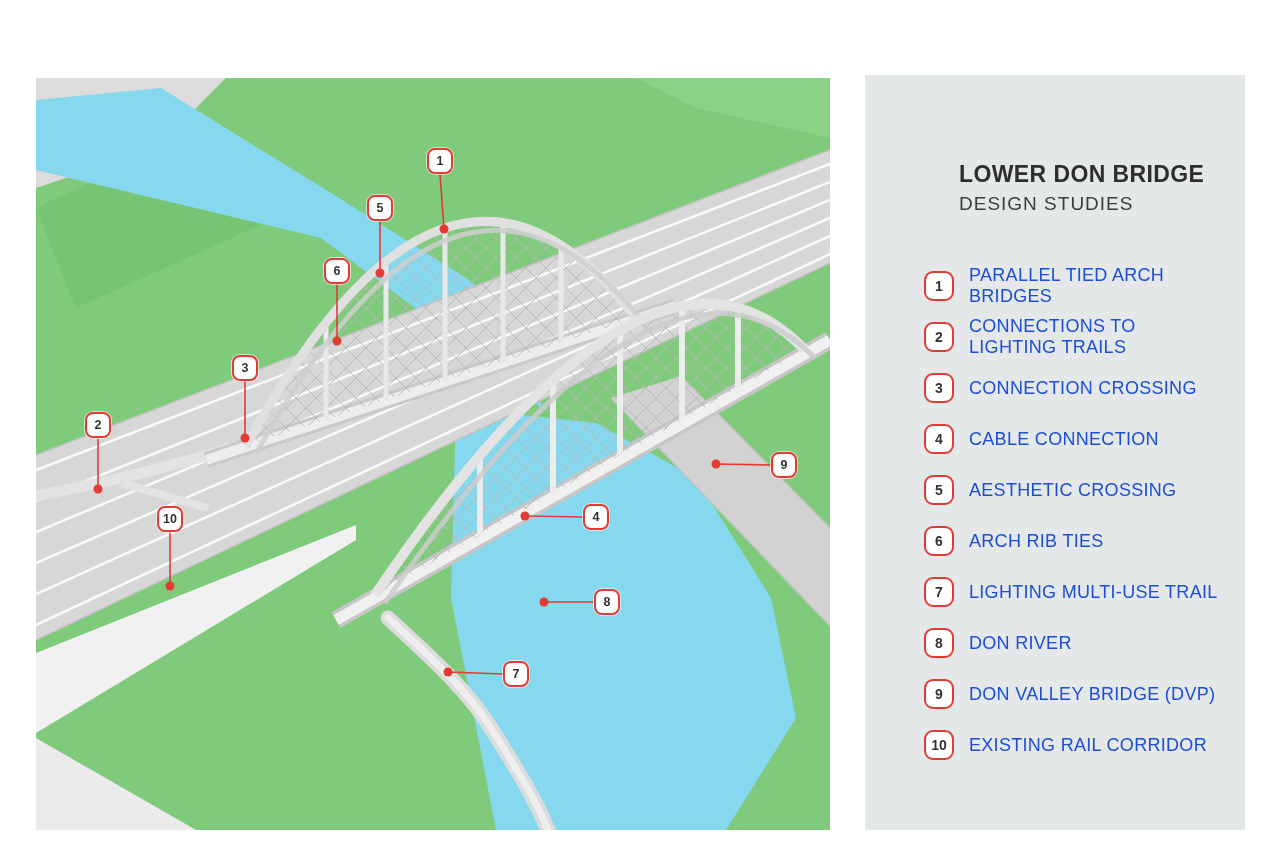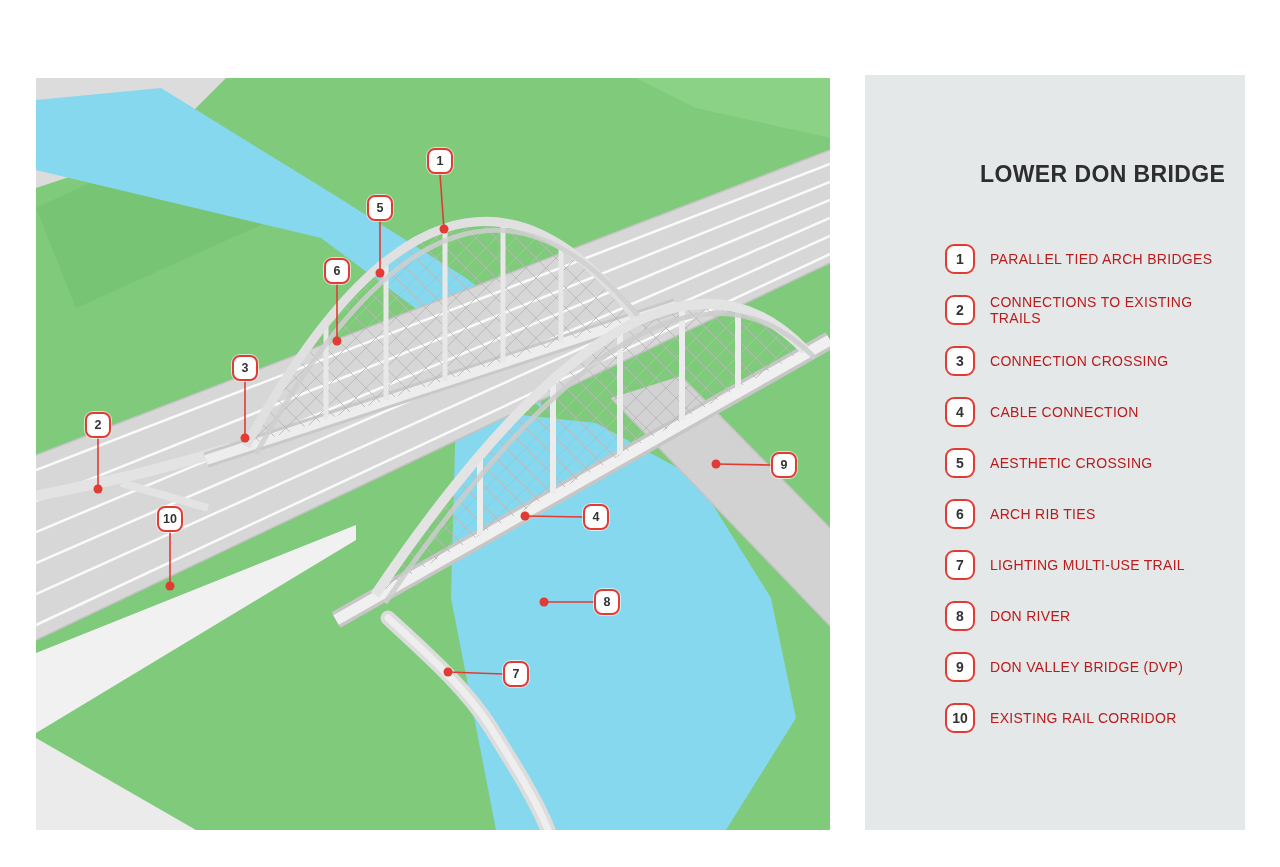--- a/index.html
+++ b/index.html
@@ -13,33 +13,33 @@
     position:absolute;width:26px;height:26px;box-sizing:border-box;
     background:#ffffff;border:2px solid #e23b34;border-radius:8px;
     display:flex;align-items:center;justify-content:center;
     font-size:12.5px;font-weight:700;color:#333333;
     box-shadow:0 0 0 1px rgba(255,255,255,.6);
   }
 
   
   .panel{
     position:absolute;left:865px;top:75px;width:380px;height:755px;
-    background:#e4e8e9;box-sizing:border-box;padding:86px 18px 0 80px;
+    background:#e4e8e9;box-sizing:border-box;padding:86px 18px 0 59px;
   }
   .panel-title{font-size:23px;font-weight:700;color:#2e2e2e;letter-spacing:.4px;margin-left:35px;}
   .panel-subtitle{font-size:19px;font-weight:400;color:#3d3d3d;letter-spacing:1px;margin-left:35px;margin-top:5px;}
   .legend{margin-top:56px;display:flex;flex-direction:column;gap:21px;}
   .legend-row{display:flex;align-items:center;gap:15px;height:30px;}
   .lbadge{
     flex:0 0 30px;width:30px;height:30px;box-sizing:border-box;
     background:#ffffff;border:2px solid #e23b34;border-radius:9px;
     display:flex;align-items:center;justify-content:center;
     font-size:14px;font-weight:700;color:#333333;
   }
-  .llabel{font-size:14px;color:#b91c1c;letter-spacing:.3px;}
+  .llabel{font-size:18px;color:#1d4ed8;letter-spacing:.3px;}
 </style>
 </head>
 <body>
 
 <div class="stage">
 
   <div class="scene">
     <svg viewBox="0 0 794 752" width="794" height="752">
       <defs>
         <pattern id="xh" width="20" height="20" patternUnits="userSpaceOnUse">
@@ -147,29 +147,30 @@
     <div class="marker" style="left:331px;top:117px">5</div>
     <div class="marker" style="left:288px;top:180px">6</div>
     <div class="marker" style="left:467px;top:583px">7</div>
     <div class="marker" style="left:558px;top:511px">8</div>
     <div class="marker" style="left:735px;top:374px">9</div>
     <div class="marker" style="left:121px;top:428px">10</div>
   </div>
 
   <div class="panel">
     <div class="panel-title">LOWER DON BRIDGE</div>
+    <div class="panel-subtitle">DESIGN STUDIES</div>
 
     <div class="legend">
       <div class="legend-row">
         <span class="lbadge">1</span>
         <span class="llabel">PARALLEL TIED ARCH BRIDGES</span>
       </div>
       <div class="legend-row">
         <span class="lbadge">2</span>
-        <span class="llabel">CONNECTIONS TO EXISTING TRAILS</span>
+        <span class="llabel">CONNECTIONS TO LIGHTING TRAILS</span>
       </div>
       <div class="legend-row">
         <span class="lbadge">3</span>
         <span class="llabel">CONNECTION CROSSING</span>
       </div>
       <div class="legend-row">
         <span class="lbadge">4</span>
         <span class="llabel">CABLE CONNECTION</span>
       </div>
       <div class="legend-row">

